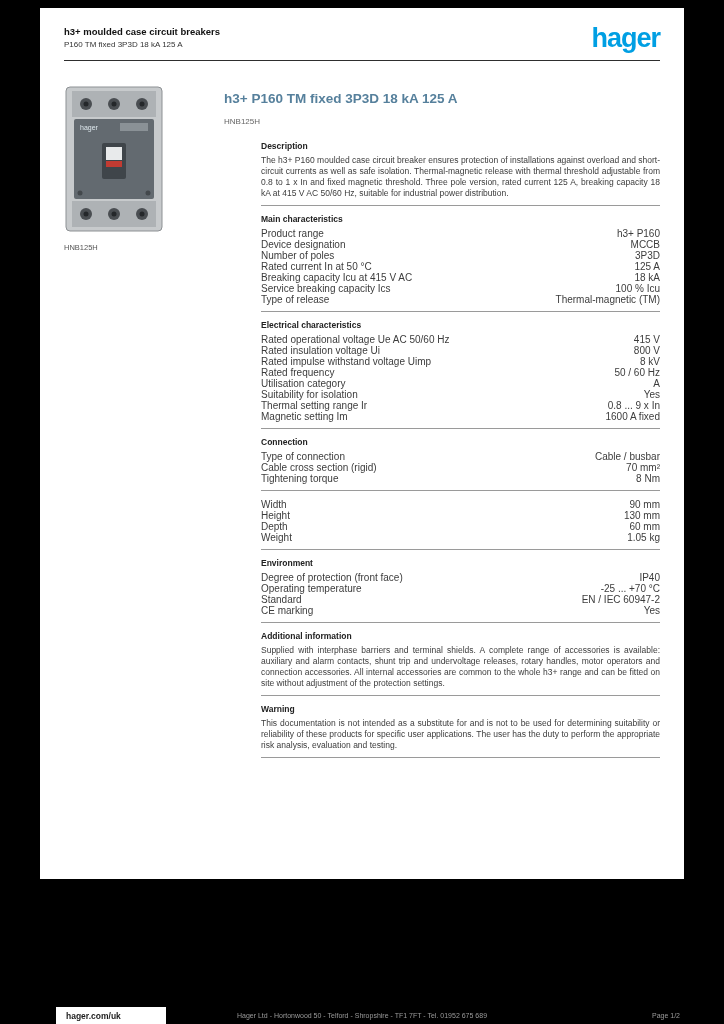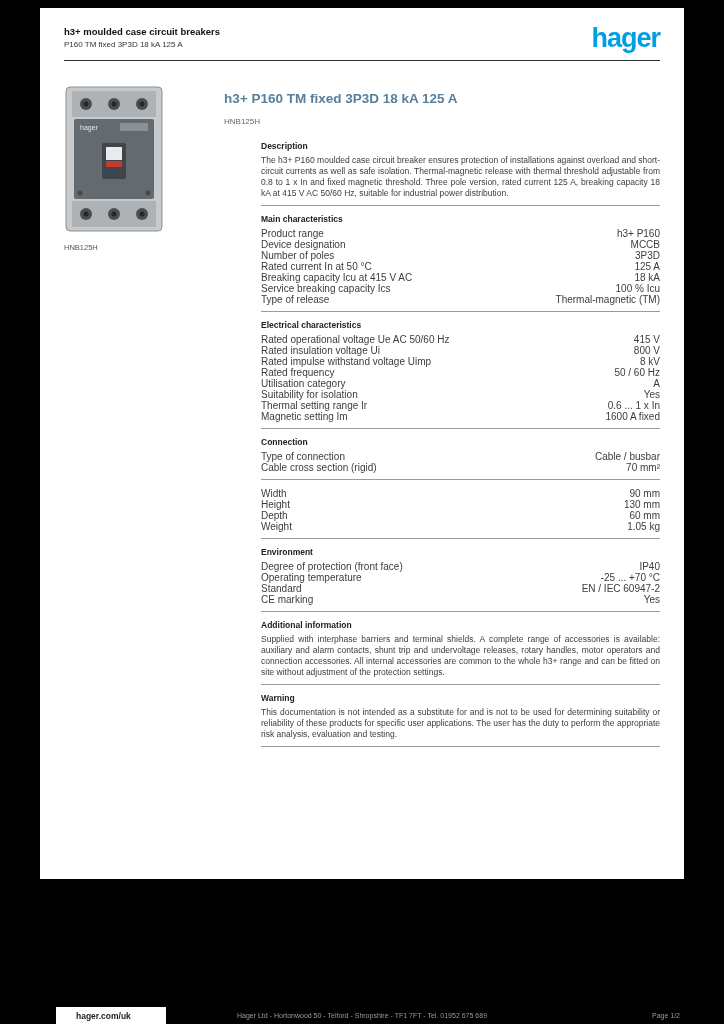--- a/index.html
+++ b/index.html
@@ -20,21 +20,21 @@
   .ref{font-size:8px;color:#666;margin-top:9px;}
   #sections{margin-top:15px;margin-left:37px;}
   .spec-section{border-bottom:1px solid #9a9a9a;padding-bottom:6px;margin-bottom:8px;}
   .sec-heading{font-size:8.5px;font-weight:bold;color:#222;margin-bottom:4px;}
   .spec-row{display:flex;justify-content:space-between;font-size:10px;color:#3c3c3c;line-height:11px;}
   .spec-row .lab{padding-right:12px;}
   .spec-row .val{text-align:right;white-space:nowrap;}
   .spec-para{font-size:8.5px;color:#3c3c3c;line-height:11px;margin:0;text-align:justify;}
   .curve-row{align-items:flex-start;}
   .footer-webbox{position:absolute;left:56px;bottom:0;width:110px;height:17px;background:#fff;
-                 display:flex;align-items:center;padding-left:20px;box-sizing:border-box;margin-top:16px;}
+                 display:flex;align-items:center;padding-left:10px;box-sizing:border-box;margin-top:16px;}
   .footer-web{font-size:8.5px;font-weight:bold;color:#1c1c1c;text-decoration:none;}
   .footer-center{position:absolute;bottom:5px;left:170px;right:170px;text-align:center;
                  font-size:7px;color:#9a9a9a;}
   .footer-page{position:absolute;bottom:5px;right:44px;font-size:7px;color:#9a9a9a;}
 </style>
 </head>
 <body>
 
 <div class="canvas">
   <div class="page">
@@ -139,36 +139,40 @@
               <div class="spec-row">
                 <span class="lab">Utilisation category</span>
                 <span class="val">A</span>
               </div>
               <div class="spec-row">
                 <span class="lab">Suitability for isolation</span>
                 <span class="val">Yes</span>
               </div>
               <div class="spec-row">
                 <span class="lab">Thermal setting range Ir</span>
-                <span class="val">0.6 ... 1 x In</span>
+                <span class="val">0.8 ... 9 x In</span>
               </div>
               <div class="spec-row">
                 <span class="lab">Magnetic setting Im</span>
                 <span class="val">1600 A fixed</span>
               </div>
             </section>
             <section class="spec-section">
               <div class="sec-heading">Connection</div>
               <div class="spec-row">
                 <span class="lab">Type of connection</span>
                 <span class="val">Cable / busbar</span>
               </div>
               <div class="spec-row">
                 <span class="lab">Cable cross section (rigid)</span>
                 <span class="val">70 mm²</span>
+              </div>
+              <div class="spec-row">
+                <span class="lab">Tightening torque</span>
+                <span class="val">8 Nm</span>
               </div>
             </section>
             <section class="spec-section">
               <div class="spec-row">
                 <span class="lab">Width</span>
                 <span class="val">90 mm</span>
               </div>
               <div class="spec-row">
                 <span class="lab">Height</span>
                 <span class="val">130 mm</span>

